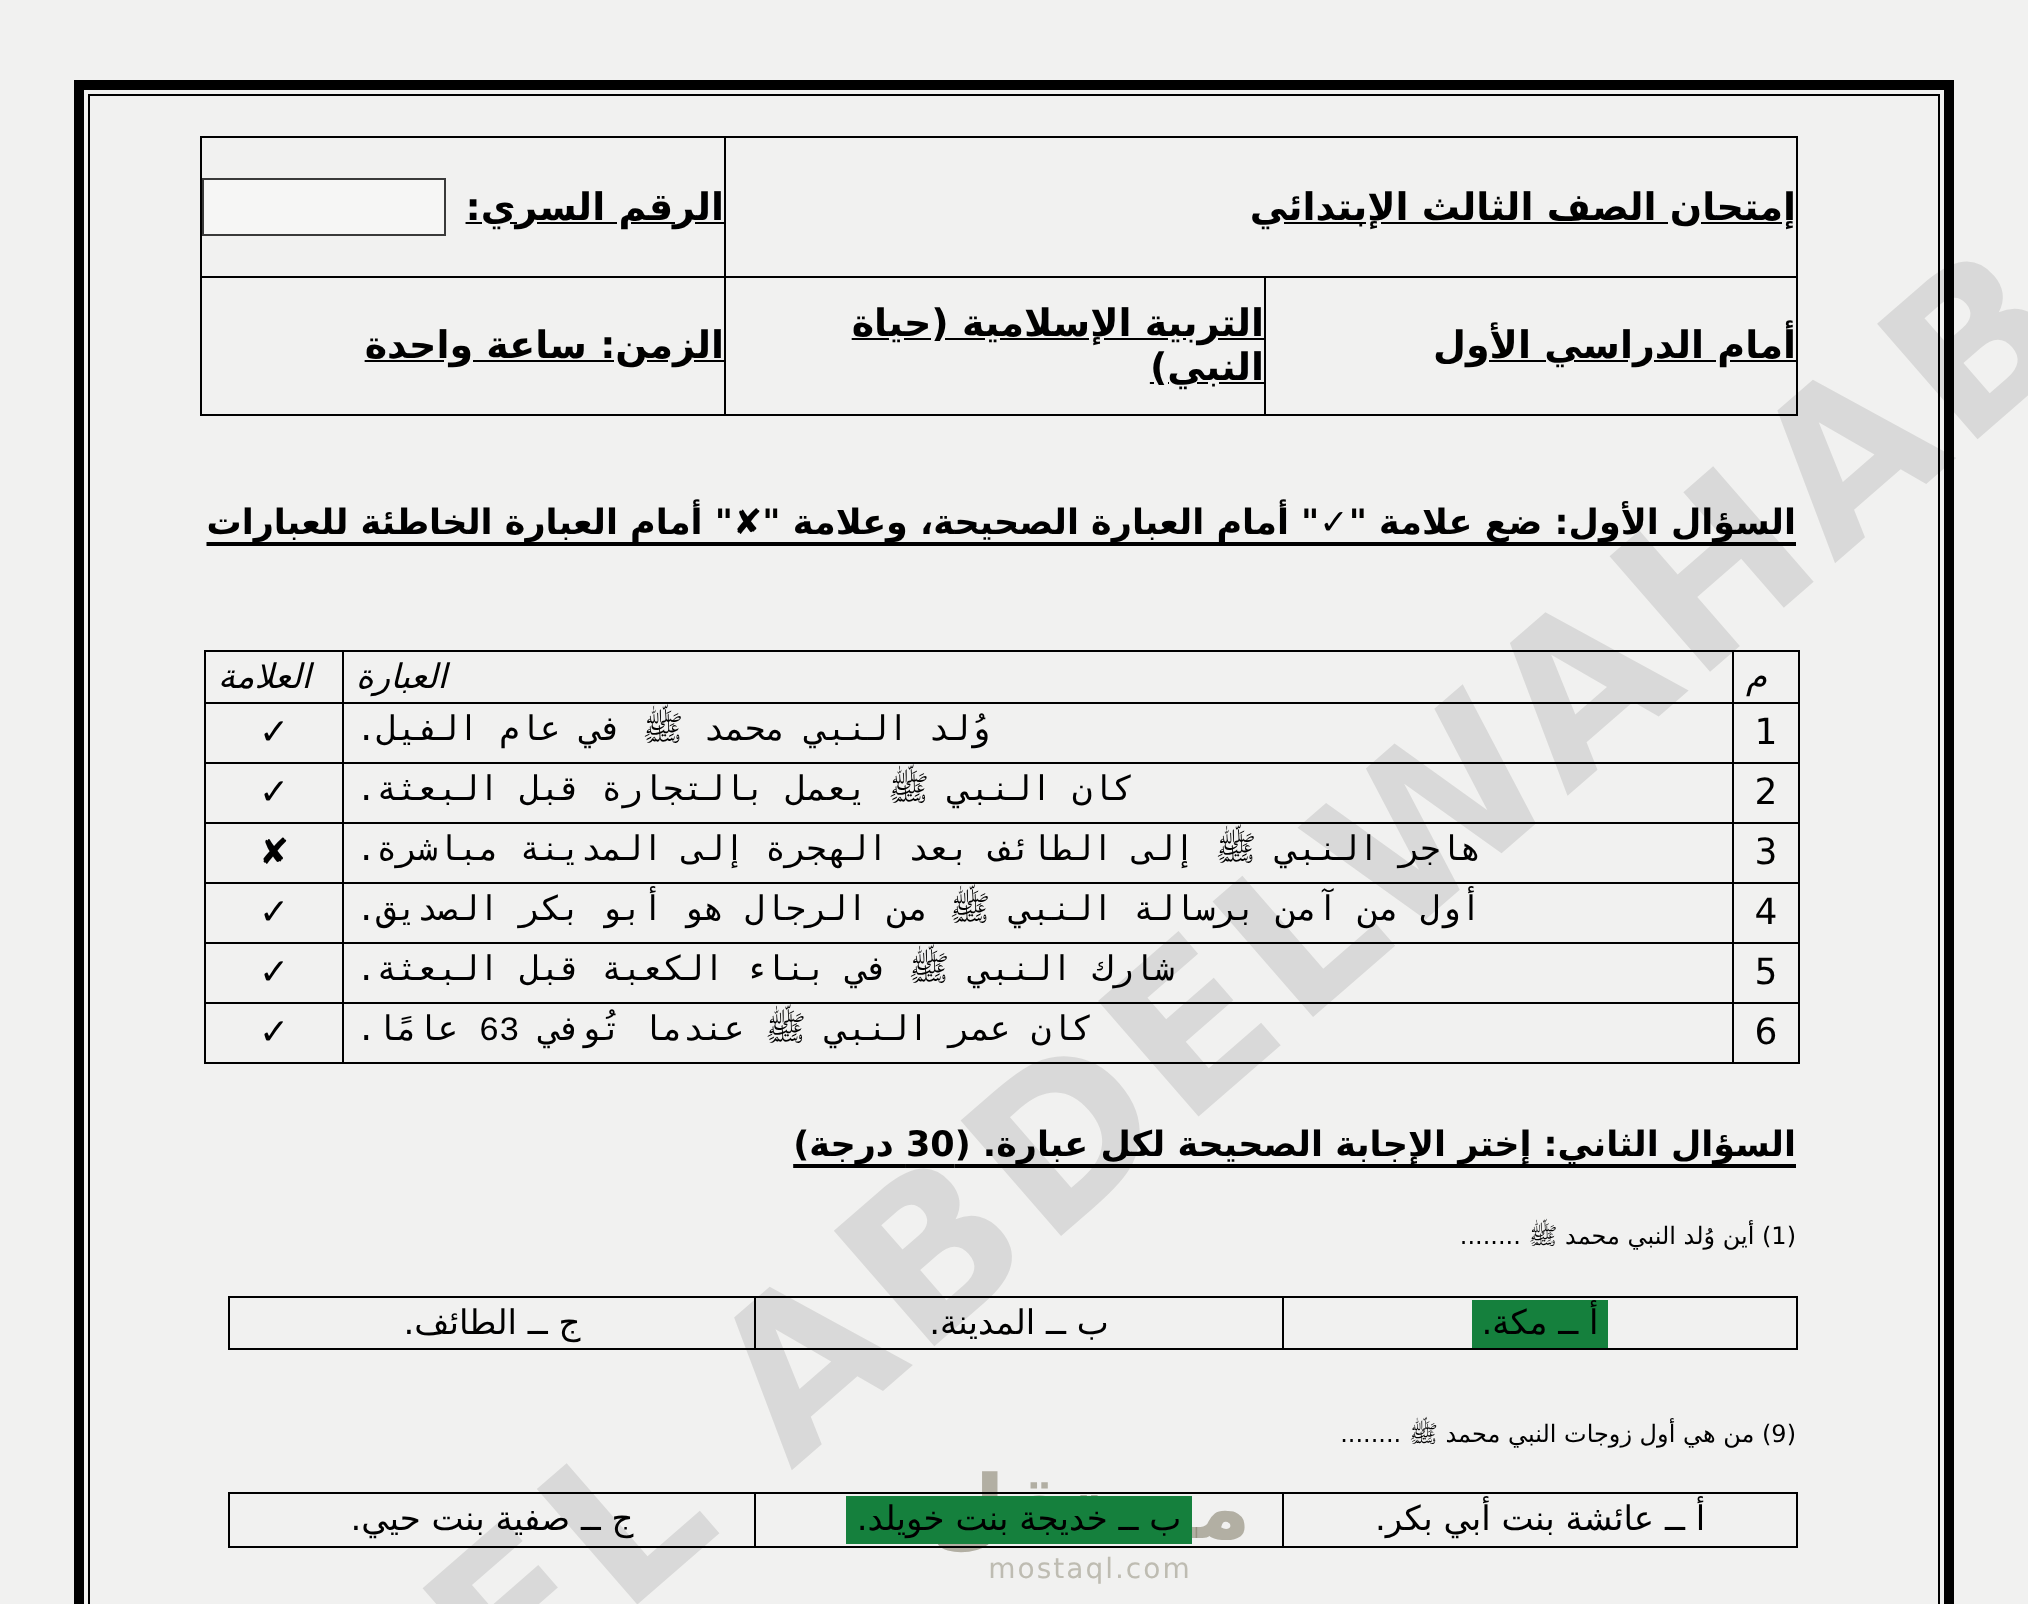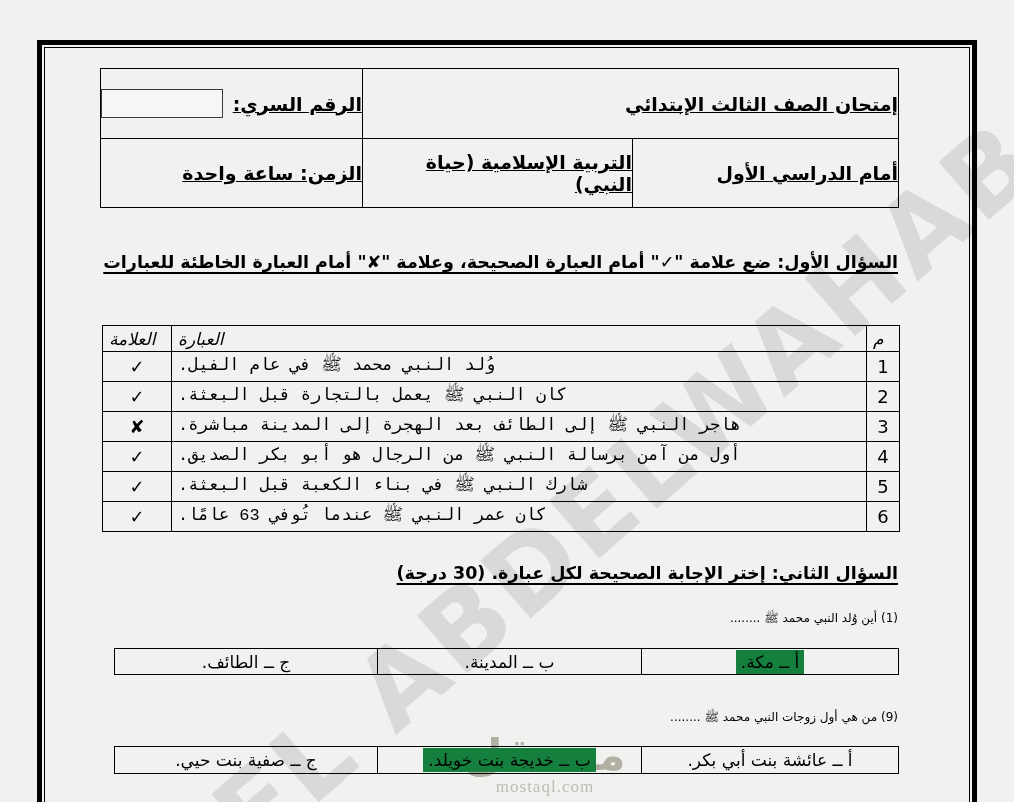--- a/index.html
+++ b/index.html
@@ -19,21 +19,21 @@
     transform: rotate(-41deg);
     font-size: 105px; font-weight: bold; letter-spacing: 4px;
     color: rgba(60,60,60,0.13);
     z-index: 0; user-select: none;
   }
   .wm-logo {
     position: absolute; left: 420px; top: 733px; width: 250px;
     text-align: center; line-height: 1.02; z-index: 0; user-select: none;
   }
   .wm-logo-ar { font-size: 44px; font-weight: bold; color: rgba(125,120,100,0.55); }
-  .wm-logo-domain { font-size: 17px; letter-spacing: 1px; color: rgba(140,135,115,0.5); font-family: Liberation Serif, serif; }
+  .wm-logo-domain { font-size: 14px; letter-spacing: 1px; color: rgba(140,135,115,0.5); }
 
   
   .frame {
     position: absolute; left: 37px; top: 40px; width: 940px; height: 860px;
     border: 5px solid #000; z-index: 1; pointer-events: none;
   }
   .frame-inner { position: absolute; inset: 2px; border: 1.5px solid #000; }
 
   
   table { border-collapse: collapse; table-layout: fixed; position: absolute; z-index: 2; }

